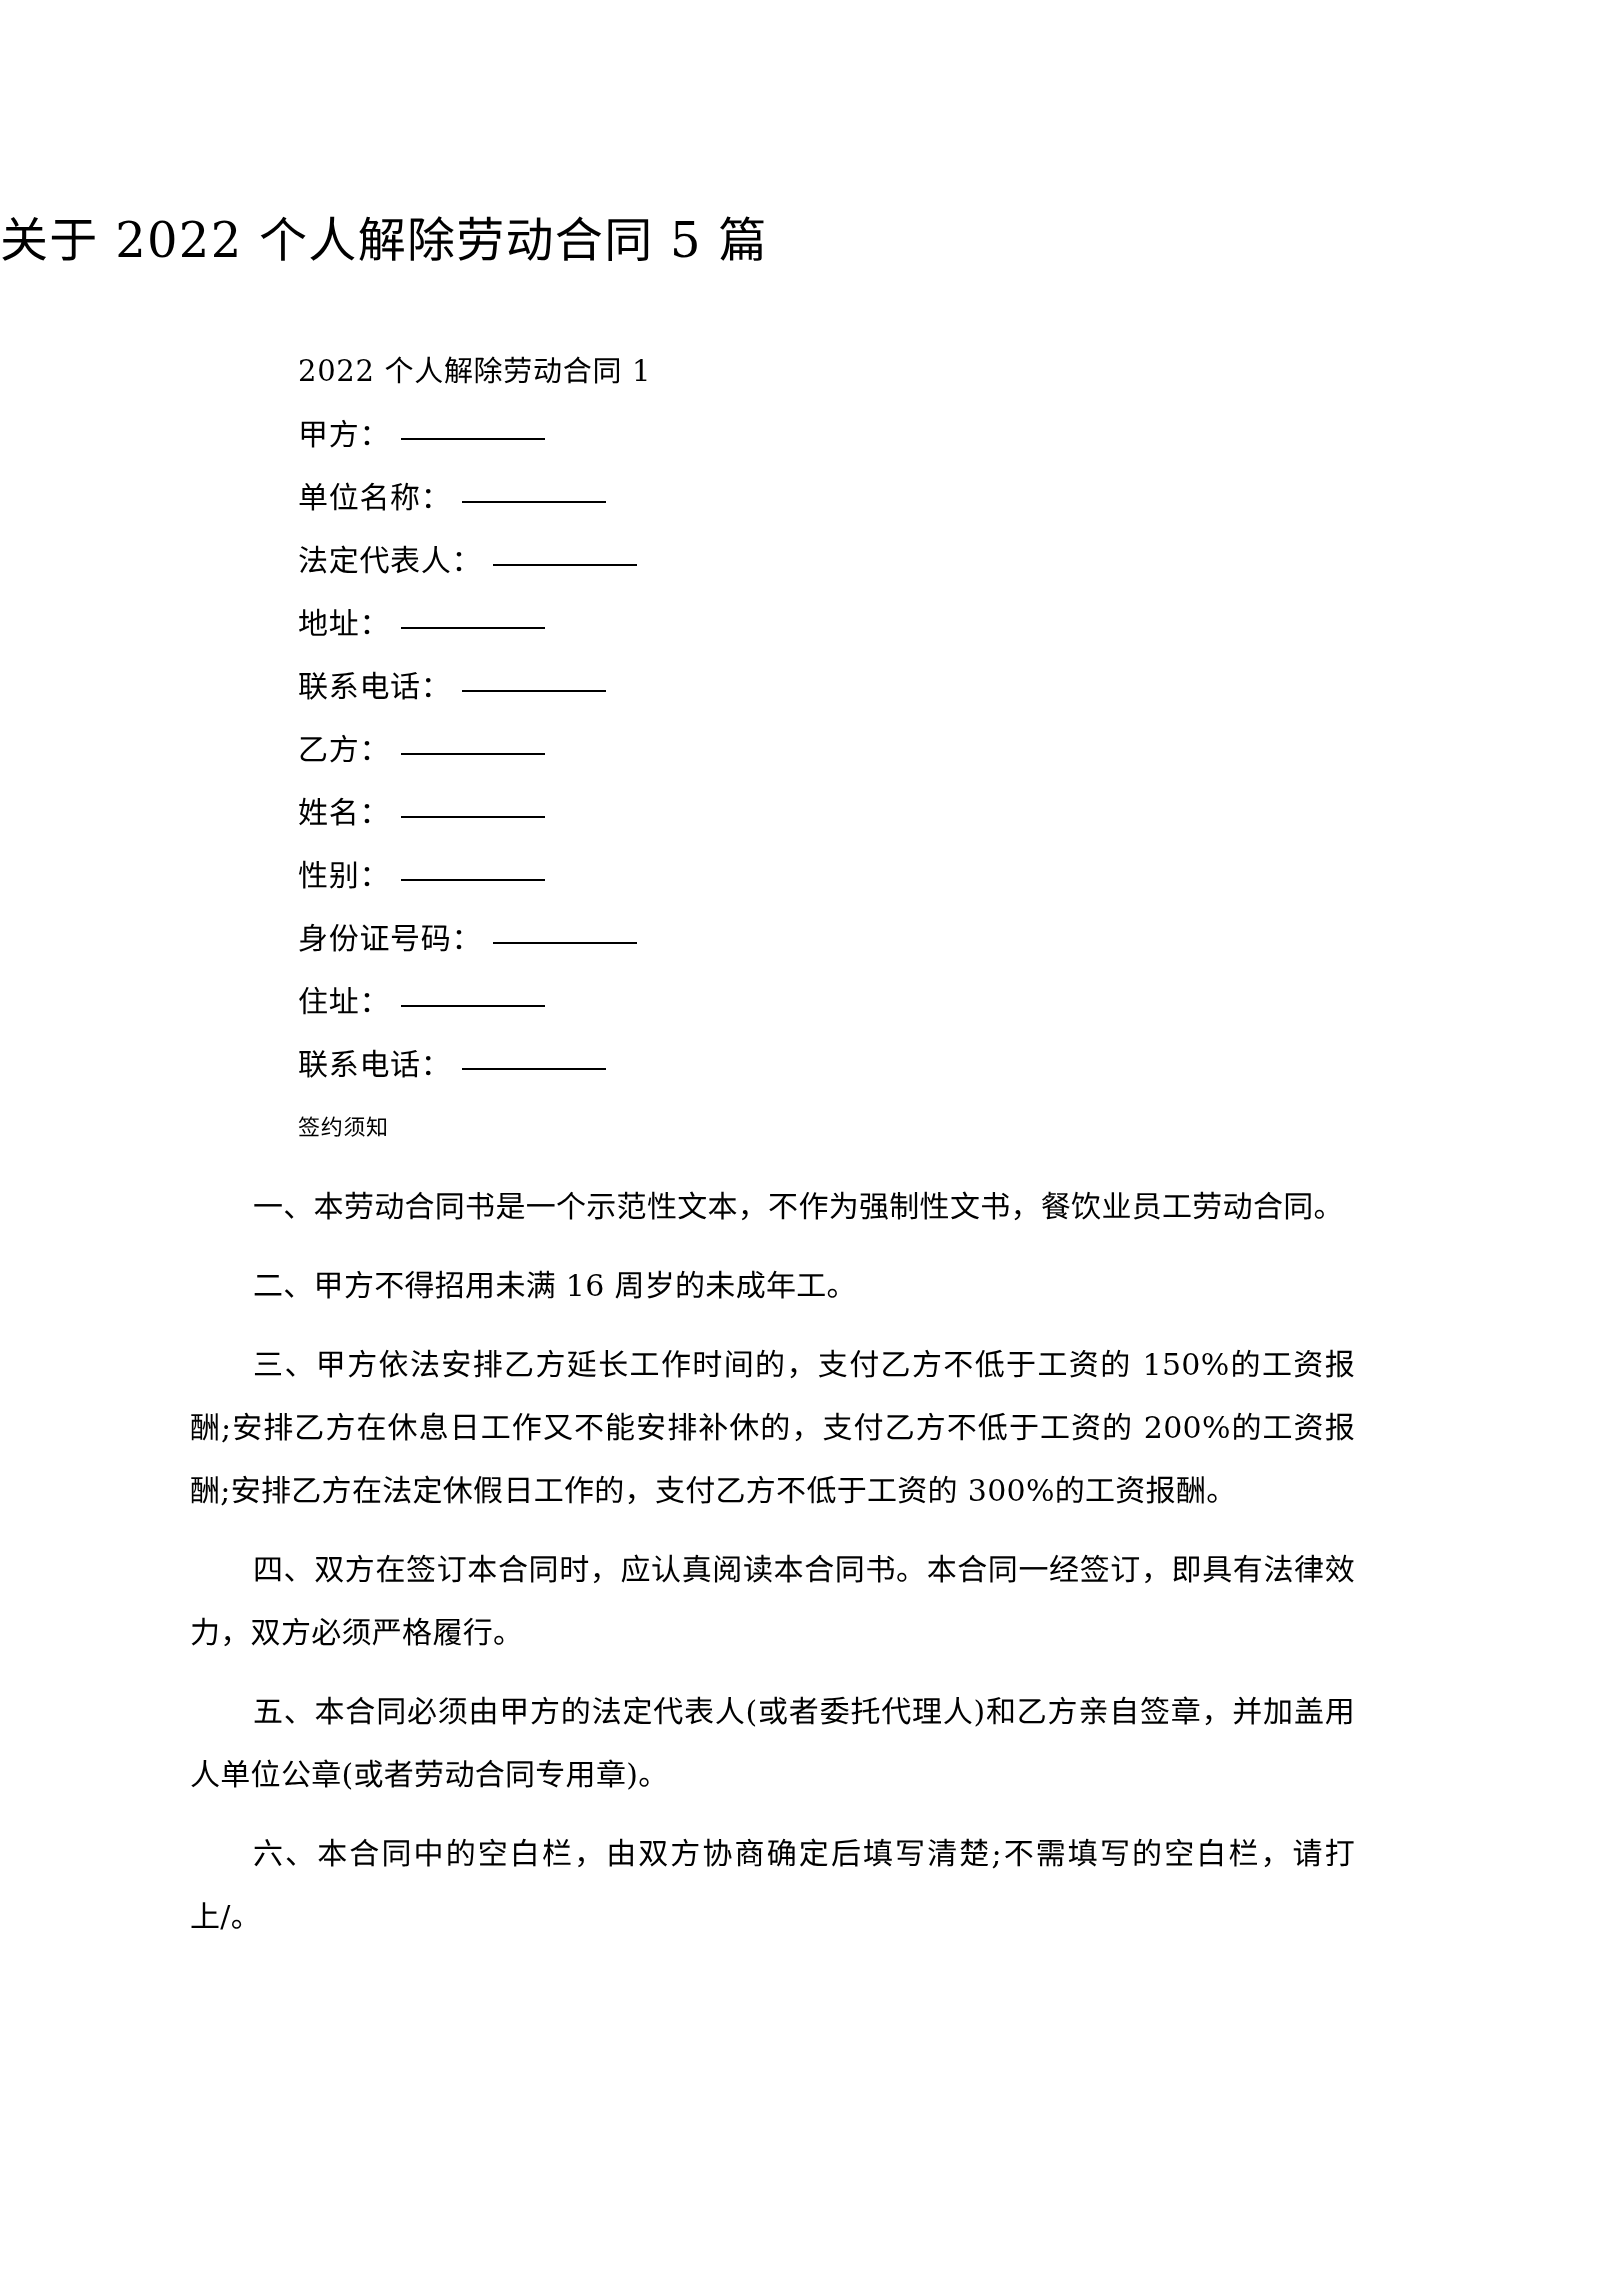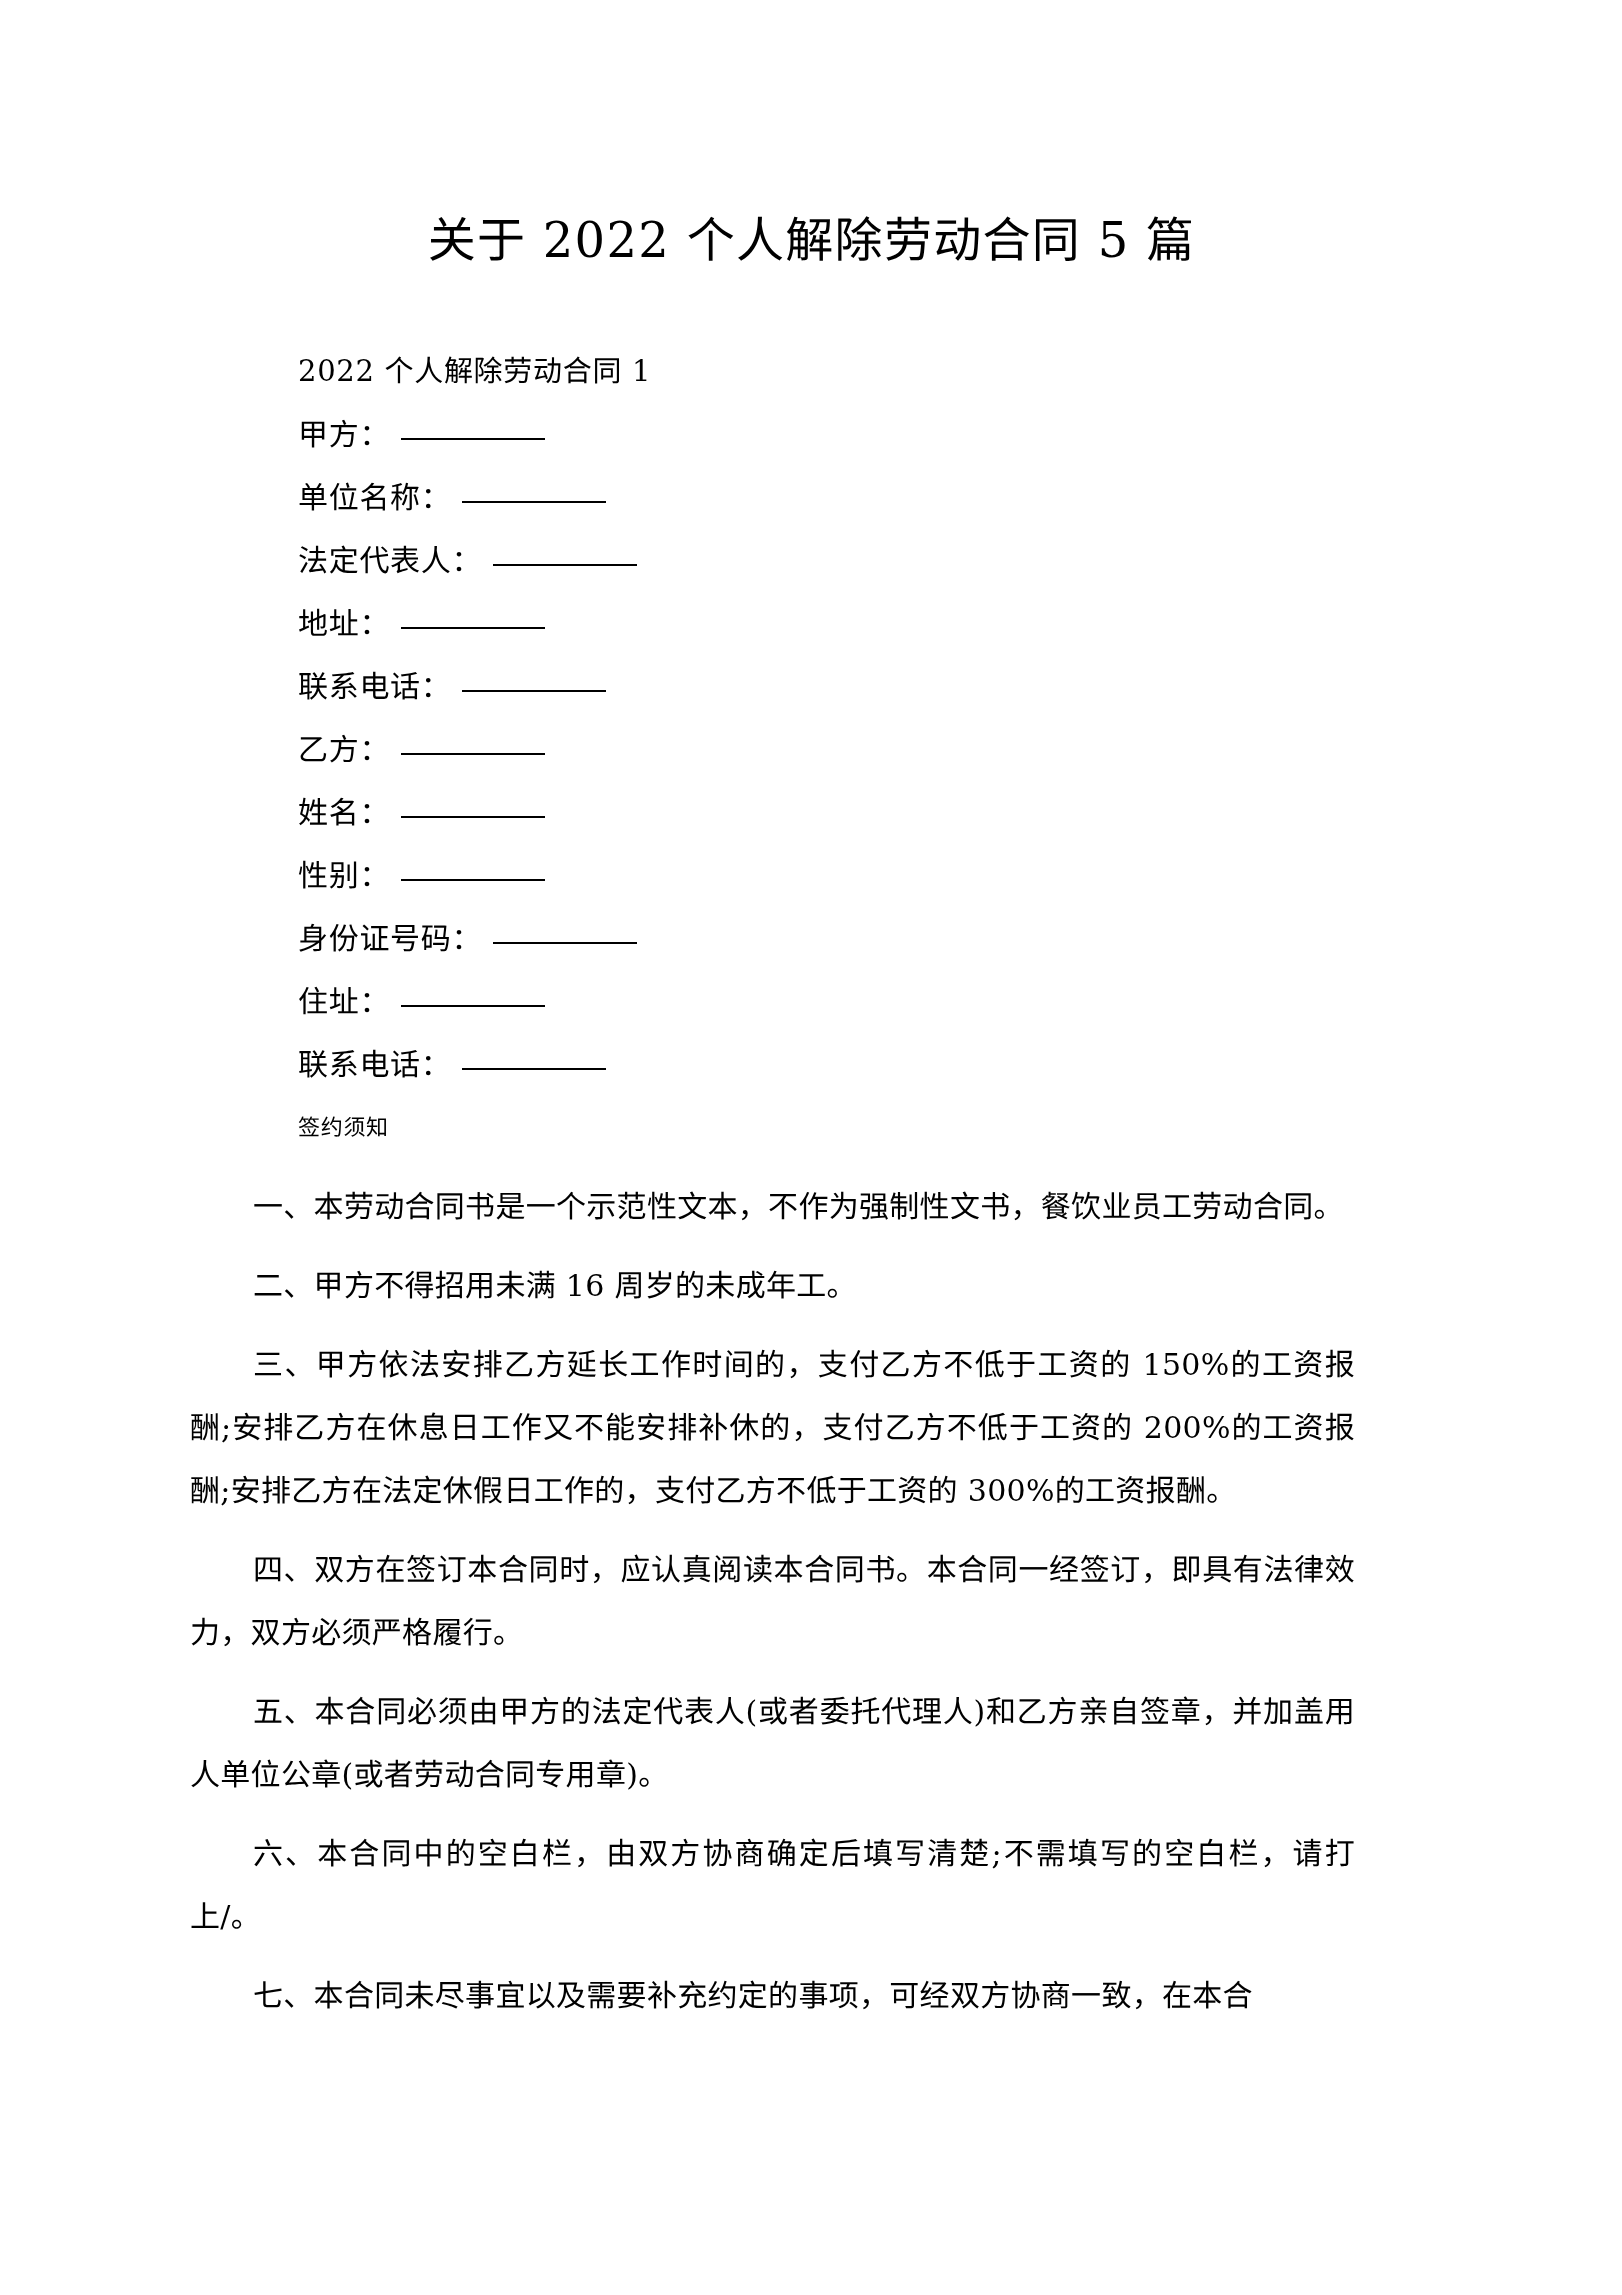--- a/index.html
+++ b/index.html
@@ -19,21 +19,21 @@
     color: #000000;
     -webkit-font-smoothing: antialiased;
   }
 
   
   .doc-title {
     position: absolute;
     left: 0;
     top: 178px;
     width: 1623px;
-    text-align: center;
+    text-align: left;
     font-size: 48px;
     line-height: 1.25;
     font-weight: 400;
     letter-spacing: 1.3px;
     white-space: nowrap;
   }
 
   
   .body-block {
     position: absolute;
@@ -153,17 +153,16 @@
     </div>
 
     <div class="plain-line">签约须知</div>
 
     <p class="para">一、本劳动合同书是一个示范性文本，不作为强制性文书，餐饮业员工劳动合同。</p>
     <p class="para">二、甲方不得招用未满 16 周岁的未成年工。</p>
     <p class="para">三、甲方依法安排乙方延长工作时间的，支付乙方不低于工资的 150%的工资报酬;安排乙方在休息日工作又不能安排补休的，支付乙方不低于工资的 200%的工资报酬;安排乙方在法定休假日工作的，支付乙方不低于工资的 300%的工资报酬。</p>
     <p class="para">四、双方在签订本合同时，应认真阅读本合同书。本合同一经签订，即具有法律效力，双方必须严格履行。</p>
     <p class="para">五、本合同必须由甲方的法定代表人(或者委托代理人)和乙方亲自签章，并加盖用人单位公章(或者劳动合同专用章)。</p>
     <p class="para">六、本合同中的空白栏，由双方协商确定后填写清楚;不需填写的空白栏，请打上/。</p>
-    <p class="para">七、本合同未尽事宜以及需要补充约定的事项，可经双方协商一致，在本合</p>
 
   </div>
 </div>
 
 
 </body></html>

